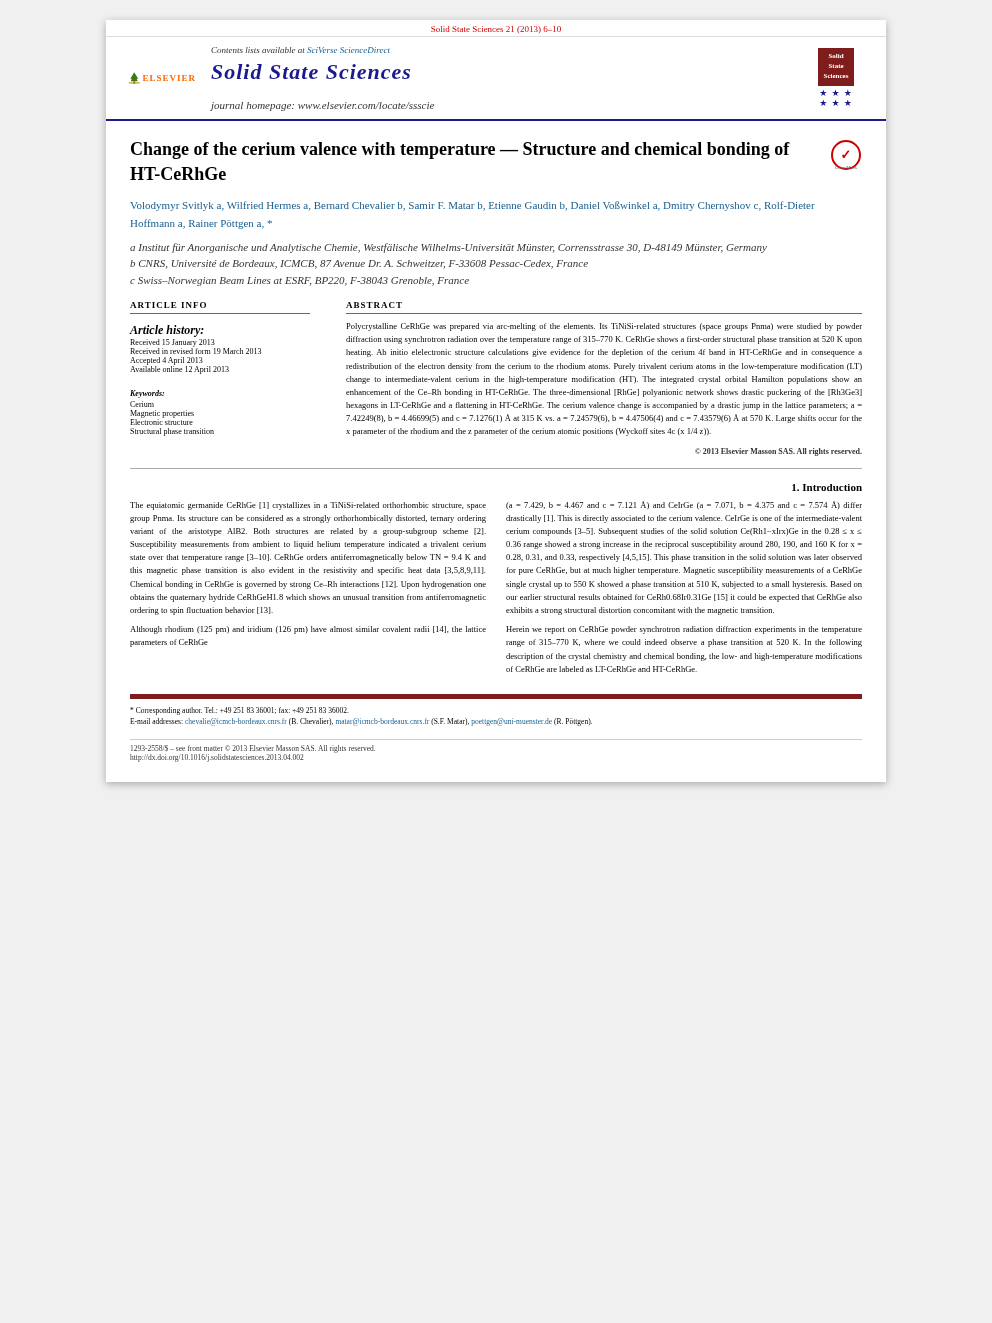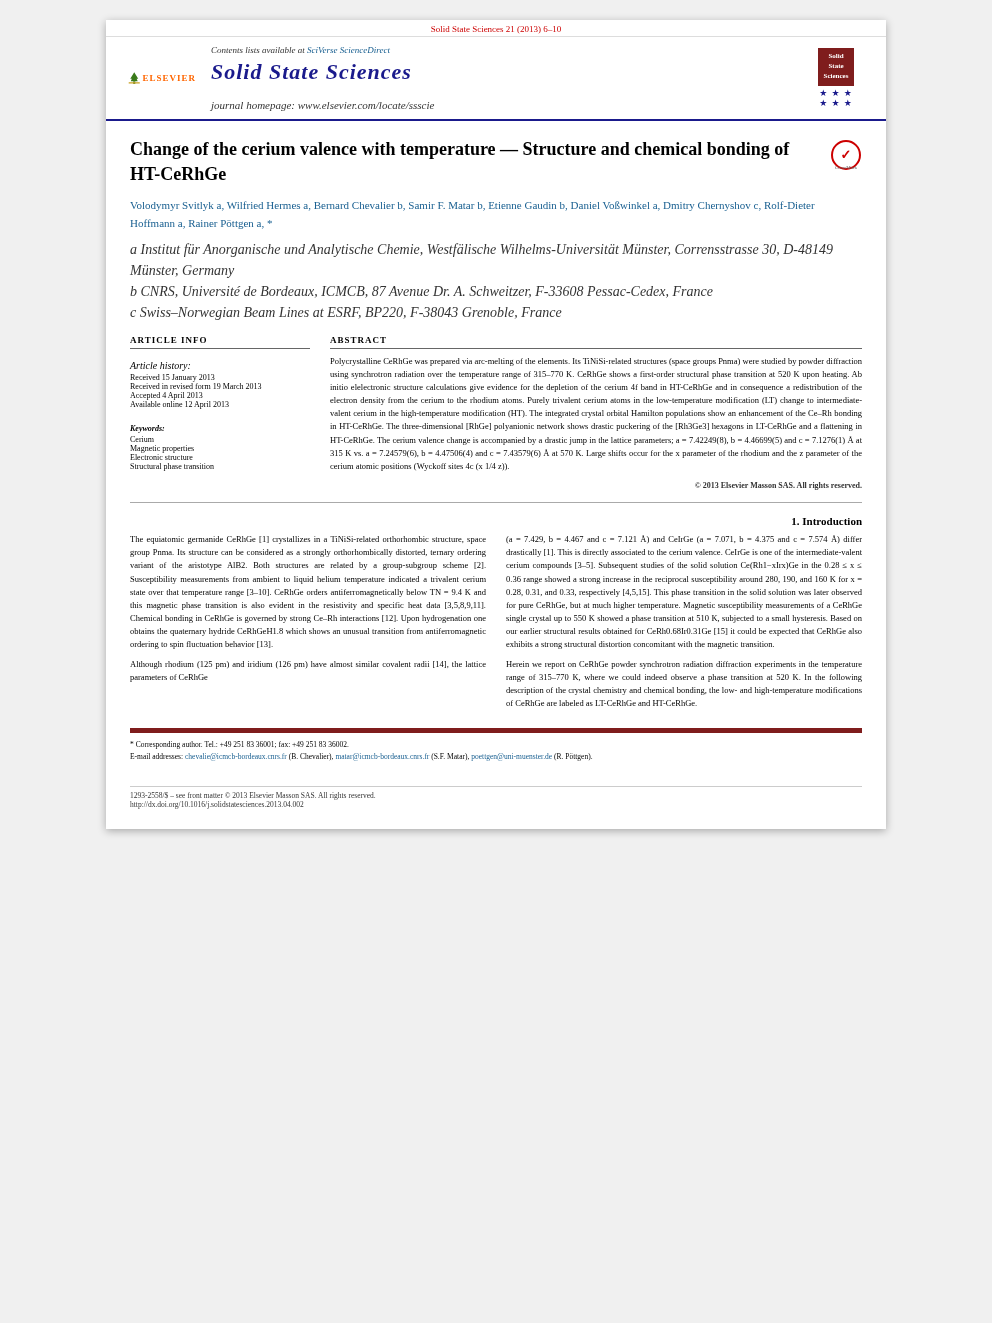--- a/index.html
+++ b/index.html
@@ -101,51 +101,51 @@
       width: 32px;
       height: 32px;
     }
     .authors {
       font-size: 11px;
       color: #1a6091;
       line-height: 1.6;
       margin-bottom: 6px;
     }
     .affiliations {
-      font-size: 14px;
+      font-size: 11px;
       color: #333;
       line-height: 1.5;
       margin-bottom: 12px;
       font-style: italic;
     }
     .two-col {
       display: flex;
-      gap: 20px;
+      gap: 36px;
       margin-top: 10px;
       justify-content: center;
     }
     .article-info {
       width: 180px;
       flex-shrink: 0;
     }
     .article-info h3 {
       font-size: 9px;
       font-weight: bold;
       letter-spacing: 1px;
       text-transform: uppercase;
       border-bottom: 1px solid #666;
       padding-bottom: 3px;
       margin-bottom: 6px;
     }
     .info-section {
       margin-bottom: 8px;
     }
     .info-section .label {
-      font-size: 10px;
-      font-weight: normal;
+      font-size: 12px;
+      font-weight: bold;
       font-style: italic;
       color: #000;
     }
     .info-section .value {
       font-size: 8px;
       color: #000;
       display: block;
     }
     .keywords-section .label {
       font-size: 8px;
@@ -219,21 +219,21 @@
       padding-top: 6px;
       font-size: 7.5px;
       color: #000;
       line-height: 1.5;
     }
     .footnote-area a, .footnote-area .link {
       color: #1a6091;
       text-decoration: none;
     }
     .footer-line {
-      margin-top: 24px;
+      margin-top: 12px;
       font-size: 7.5px;
       color: #333;
       border-top: 1px solid #ccc;
       padding-top: 4px;
     }
     
     .elsevier-svg {
       display: flex;
       flex-direction: row;
       align-items: center;

